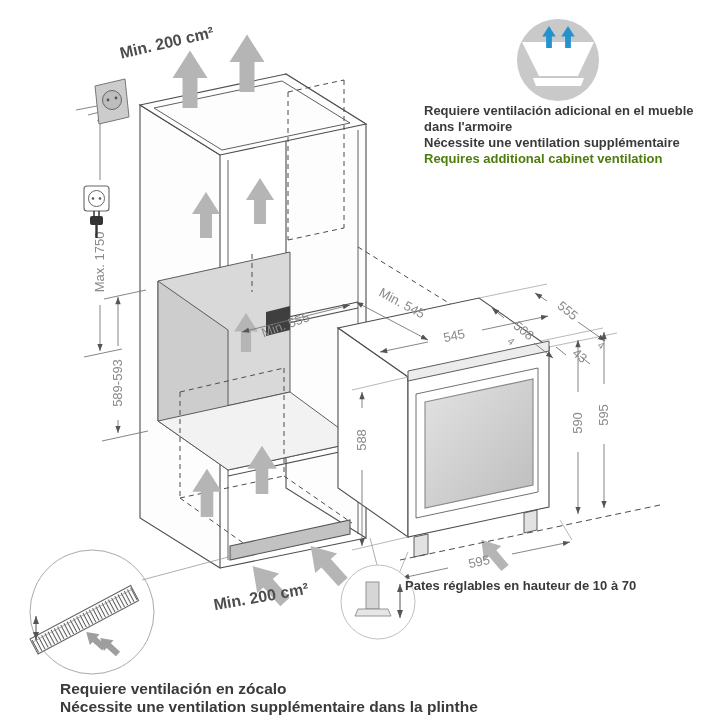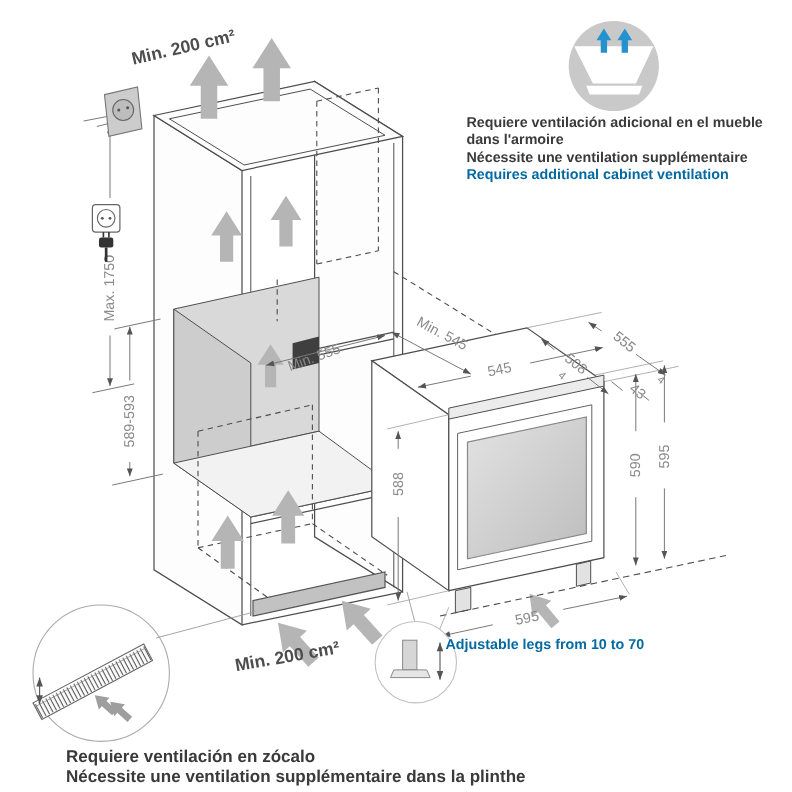--- a/index.html
+++ b/index.html
@@ -1,20 +1,20 @@
 <!DOCTYPE html>
 <html><head>
 <meta charset="utf-8">
 <style>
   html,body{margin:0;padding:0;background:#fff;}
   #stage{position:relative;width:720px;height:720px;background:#fff;overflow:hidden;
          font-family:"Liberation Sans",sans-serif;}
   #drawing{position:absolute;left:0;top:0;}
   .note{position:absolute;text-align:left;line-height:16px;font-size:13px;font-weight:700;color:#3a3a3a;}
-  .note .en{color:#0369a1;}
+  .note .en{color:#4d7c0f;}
   #note-plinth{line-height:18px;font-size:15.5px;}
   svg text{font-family:"Liberation Sans",sans-serif;}
   .dim{fill:#8a8a8a;font-size:13px;}
   .dim-small{fill:#8a8a8a;font-size:10px;}
   .vent{fill:#4d4d4d;font-size:16px;font-weight:700;}
 </style>
 </head>
 <body>
 
 <div id="stage">
@@ -228,21 +228,21 @@
 </svg>
 
 <div class="note" id="note-cabinet" style="left:424px;top:103px;width:270px;">
   <div>Requiere ventilación adicional en el mueble</div>
   <div>dans l'armoire</div>
   <div>Nécessite une ventilation supplémentaire</div>
   <div class="en">Requires additional cabinet ventilation</div>
 </div>
 
 <div class="note" id="note-legs" style="left:405px;top:578px;width:285px;">
-  <div class="en">Adjustable legs from 10 to 70</div>
+  <div>Pates réglables en hauteur de 10 à 70</div>
 </div>
 
 <div class="note" id="note-plinth" style="left:60px;top:680px;width:600px;">
   <div>Requiere ventilación en zócalo</div>
   <div>Nécessite une ventilation supplémentaire dans la plinthe</div>
 </div>
 
 </div>
 
 </body></html>

